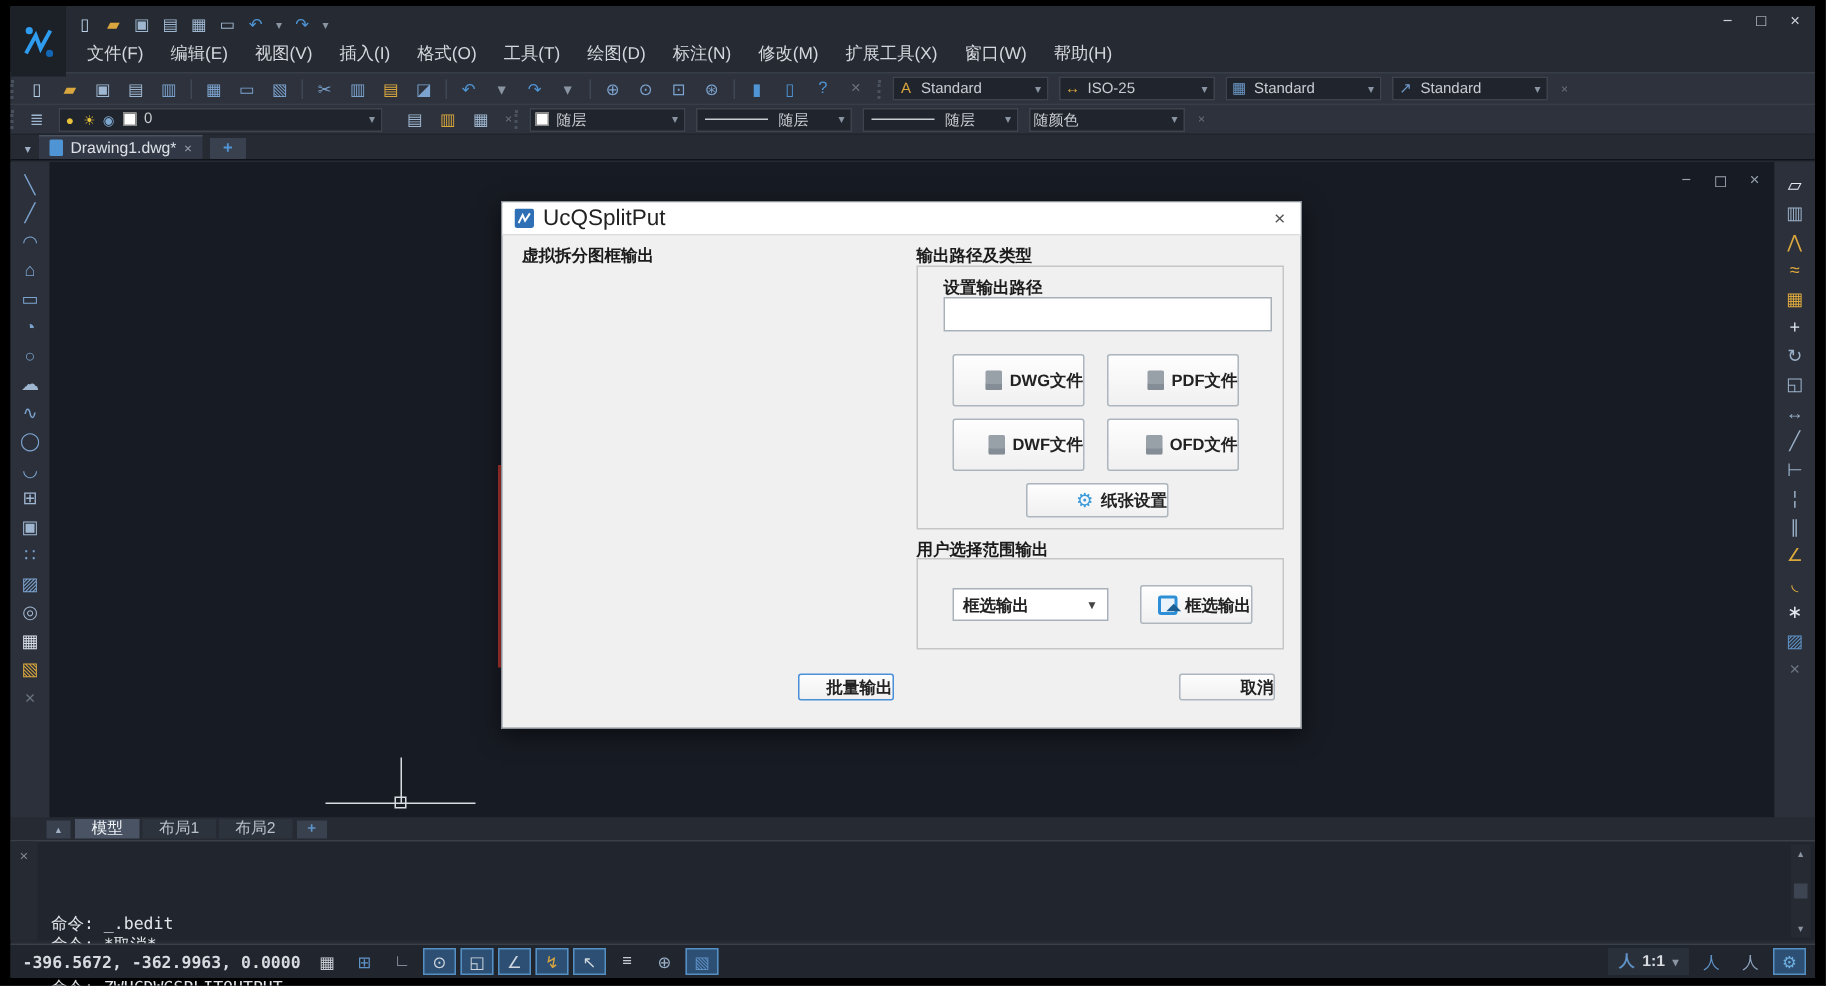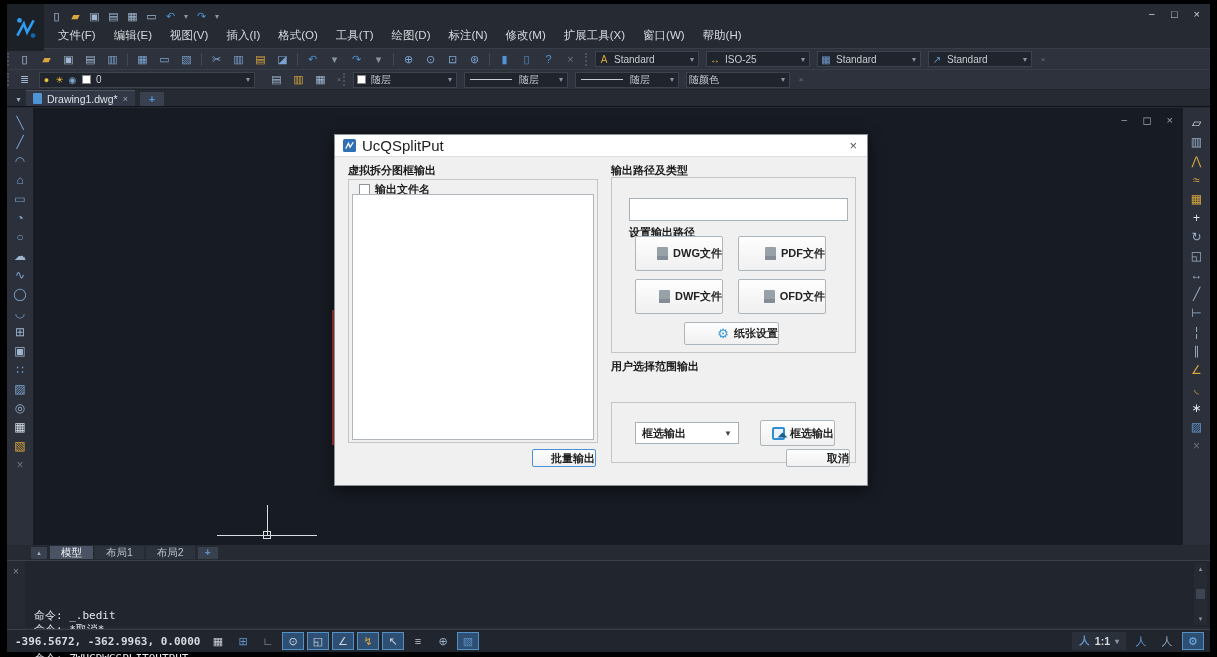--- a/index.html
+++ b/index.html
@@ -369,34 +369,27 @@
       <div class="dlg-title">
         <svg width="13" height="13" viewBox="0 0 24 24">
           <rect x="0" y="0" width="24" height="24" rx="3" fill="#2f6fb5"></rect>
           <path d="M5 18 L10 8 L13 15 L19 6" stroke="#ffffff" stroke-width="2.4" fill="none"></path>
         </svg>
         <span class="t">UcQSplitPut</span>
       </div>
       <span class="dlg-close">×</span>
 
       <span class="grp-label" style="left:13px; top:28px;text-align:center;">虚拟拆分图框输出</span>
-      <div class="grp-box" style="left:13px; top:44px; width:250px; height:264px;">
-        <div class="cb-row">
-          <span class="cb"></span>
-          <span>输出文件名</span>
-        </div>
-        <div class="listbox"></div>
-      </div>
       <div class="btn focus" style="left:197px; top:314px; width:64px; height:18px;">
         <span>批量输出</span>
       </div>
 
       <span class="grp-label" style="left:276px; top:28px;">输出路径及类型</span>
       <div class="grp-box" style="left:276px; top:42px; width:245px; height:176px;">
-        <span class="grp-label" style="left:17px; top:6px;margin-top:41px;">设置输出路径</span>
+        <span class="grp-label" style="left:17px; top:6px;">设置输出路径</span>
         <input class="dinput" style="left: 17px; top: 20px; width: 219px; height: 23px;" value="">
         <div>
 
             <div class="btn filebtn" style="left: 23px; top: 58px; width: 88px; height: 35px;">
               <span class="fdoc"></span>
               <span>DWG文件</span>
             </div>
 
             <div class="btn filebtn" style="left: 126px; top: 58px; width: 88px; height: 35px;">
               <span class="fdoc"></span>
@@ -413,21 +406,21 @@
               <span>OFD文件</span>
             </div>
           </div>
         <div class="btn" style="left:72px; top:144px; width:95px; height:23px;">
           <span class="gear">⚙</span>
           <span>纸张设置</span>
         </div>
       </div>
 
       <span class="grp-label" style="left:276px; top:224px;">用户选择范围输出</span>
-      <div class="grp-box" style="left:276px; top:237px; width:245px; height:61px;margin-top:30px;">
+      <div class="grp-box" style="left:276px; top:237px; width:245px; height:61px;">
         <div class="ddown" style="left:23px; top:19px; width:104px; height:22px;">
           <span>框选输出</span>
           <span class="da">▼</span>
         </div>
         <div class="btn" style="left:148px; top:17px; width:75px; height:26px;">
           <span class="selicon"></span>
           <span>框选输出</span>
         </div>
       </div>
 

